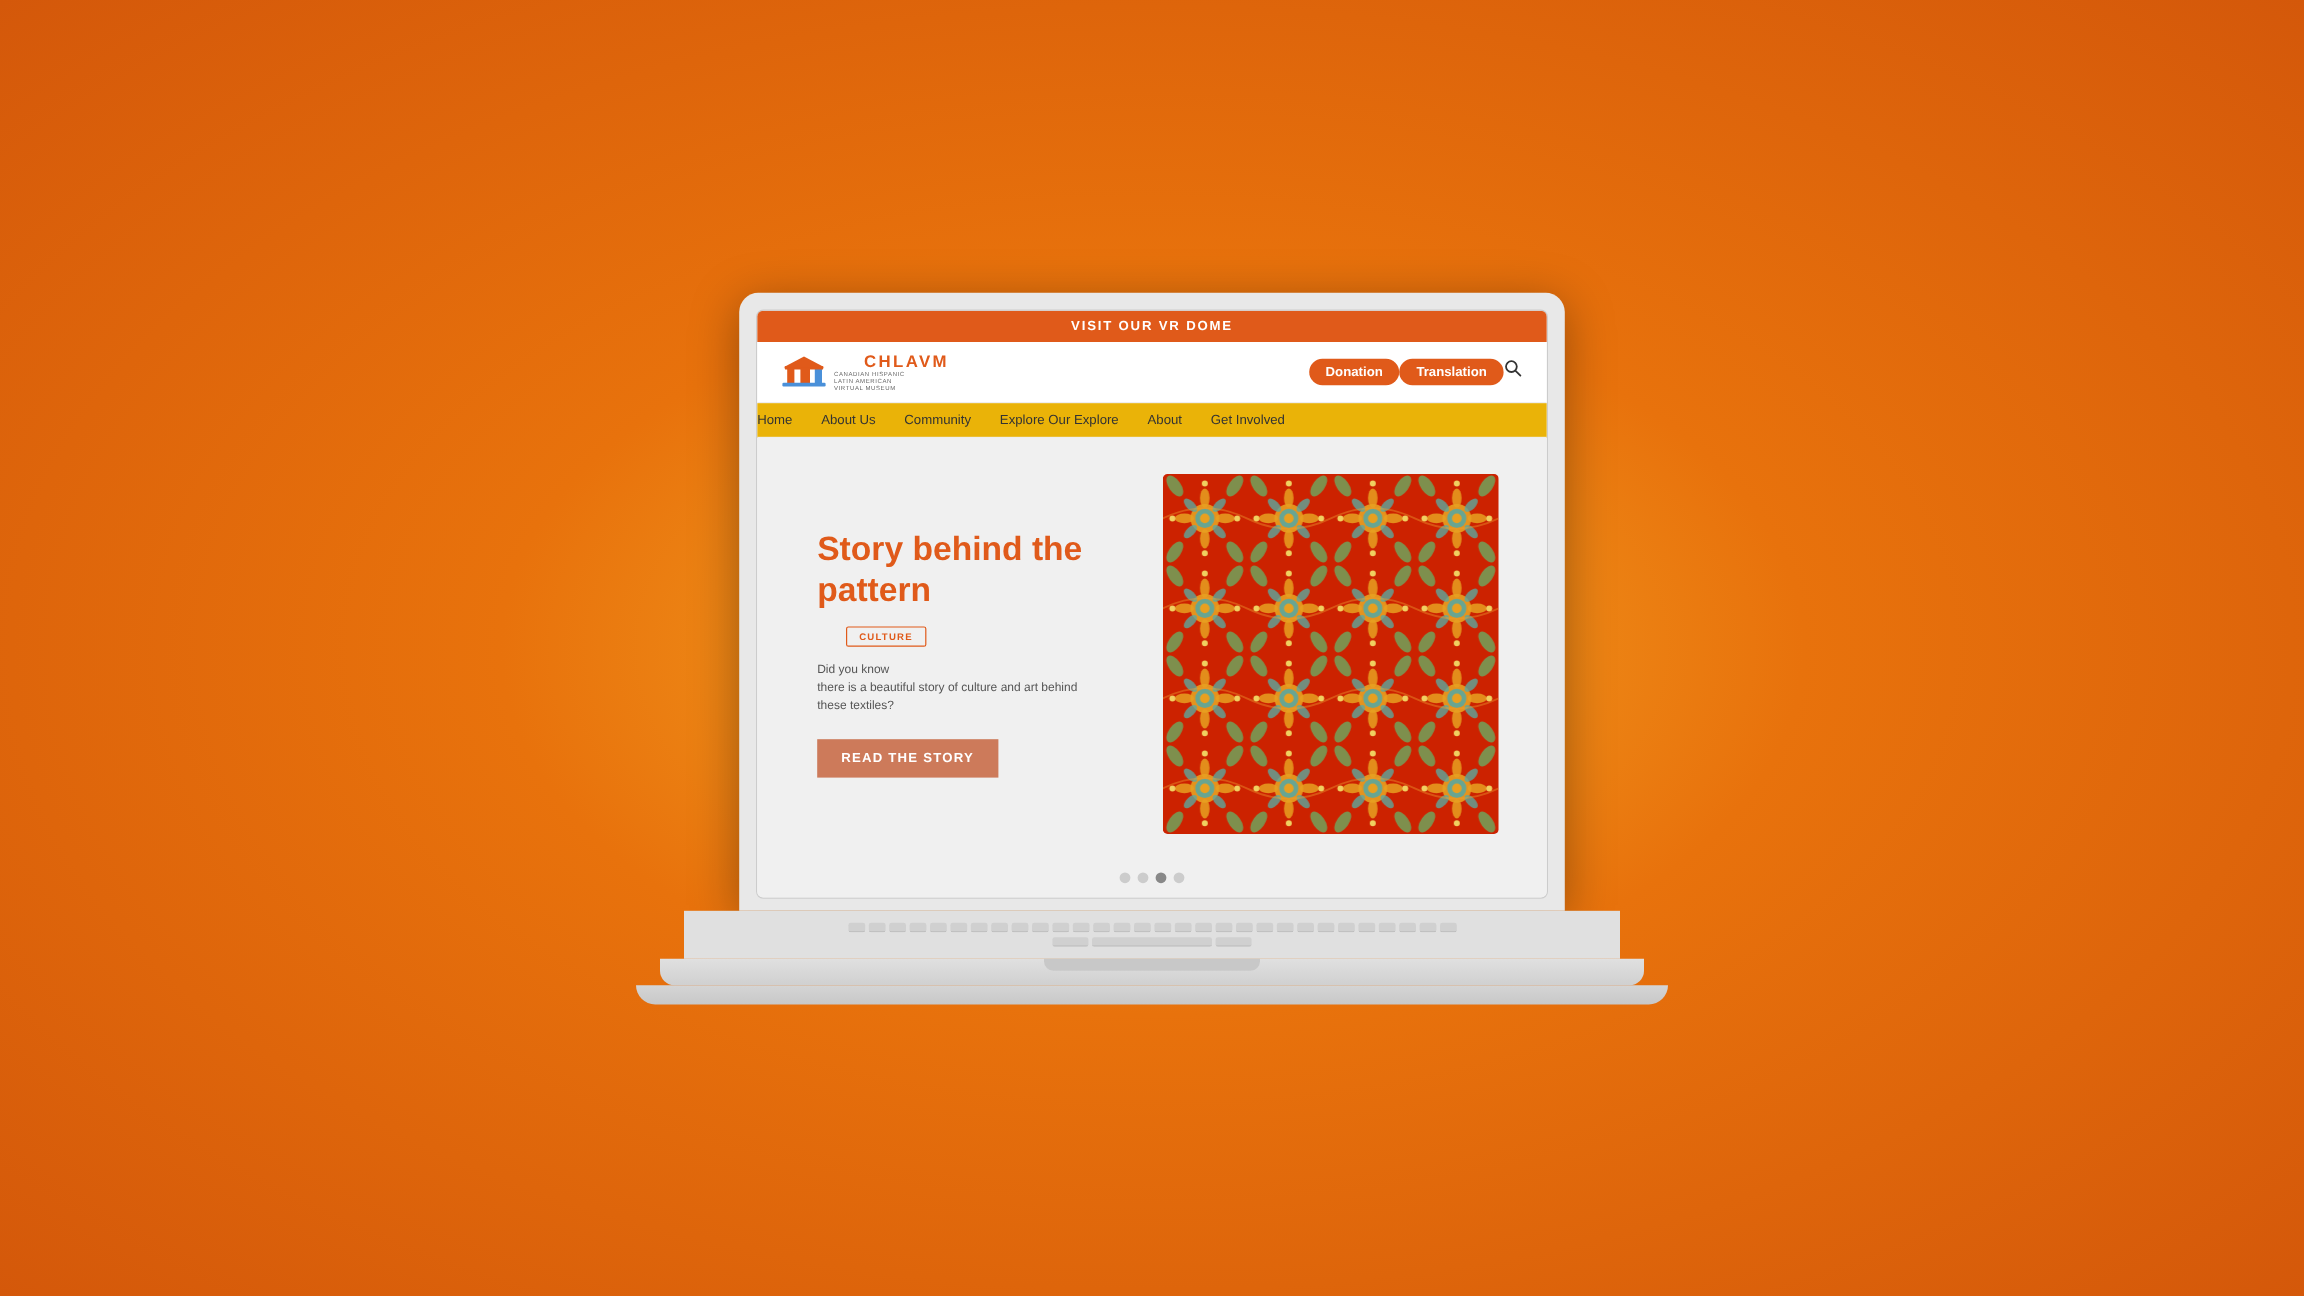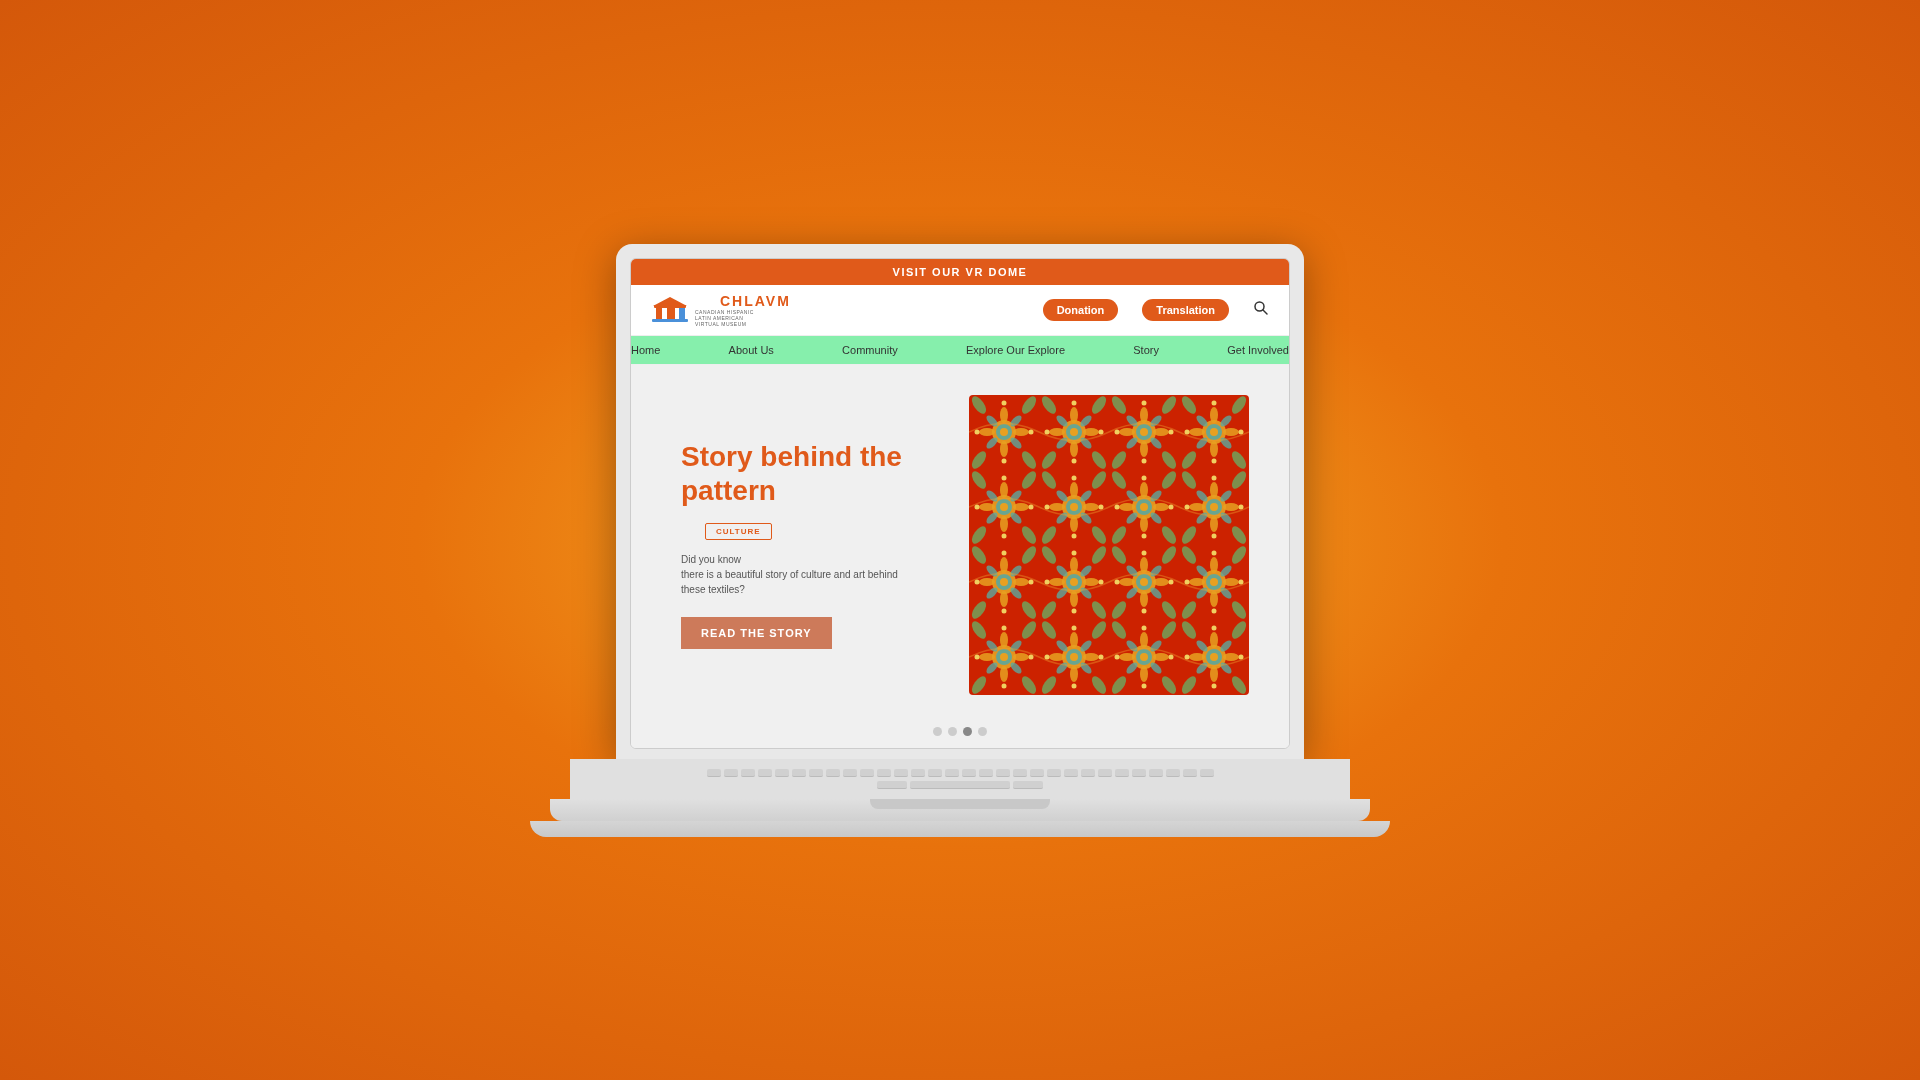--- a/index.html
+++ b/index.html
@@ -89,21 +89,21 @@
       font-size: 5px;
       color: #666;
       letter-spacing: 0.5px;
       text-transform: uppercase;
       line-height: 1.2;
     }
 
     .header-actions {
       display: flex;
       align-items: center;
-      gap: 24px;
+      gap: 0;
     }
 
     .btn-orange {
       background: #e05a1a;
       color: white;
       border: none;
       border-radius: 20px;
       padding: 5px 14px;
       font-size: 11px;
       font-weight: 600;
@@ -113,23 +113,24 @@
     .search-icon-btn {
       background: none;
       border: none;
       cursor: pointer;
       font-size: 16px;
       color: #333;
     }
 
     
     .nav {
-      background: #86efac;
-      display: flex;
-      justify-content: space-between;
+      background: #eab308;
+      display: flex;
+      justify-content: flex-start;
+      gap: 24px;
       padding: 8px 0;
       border-bottom: 1px solid #eee;
     }
 
     .nav a {
       font-size: 11px;
       color: #333;
       text-decoration: none;
       font-weight: 500;
     }
@@ -332,21 +333,21 @@
           </button>
         </div>
 
       </div>
 
       <nav class="nav">
         <a href="#">Home</a>
         <a href="#">About Us</a>
         <a href="#">Community</a>
         <a href="#">Explore Our Explore</a>
-        <a href="#">Story</a>
+        <a href="#">About</a>
         <a href="#">Get Involved</a>
       </nav>
 
       <div class="hero">
 
         <div class="hero-content">
           <h1 class="hero-title">Story behind the pattern</h1>
           <div class="hero-tag">CULTURE</div>
           <div class="hero-description">
             <span>Did you know</span><br>

